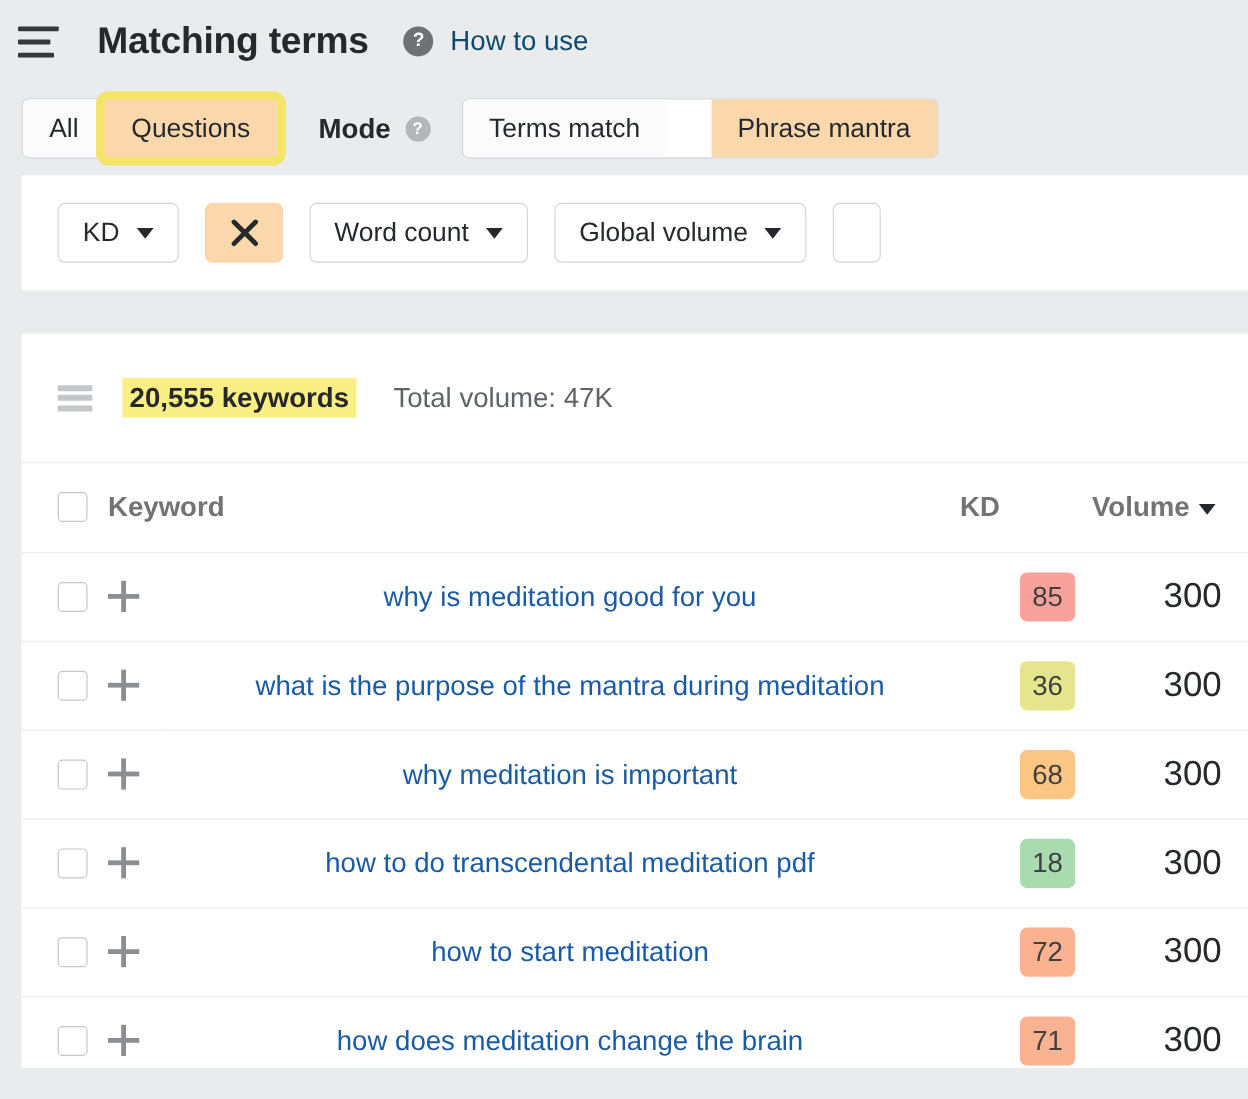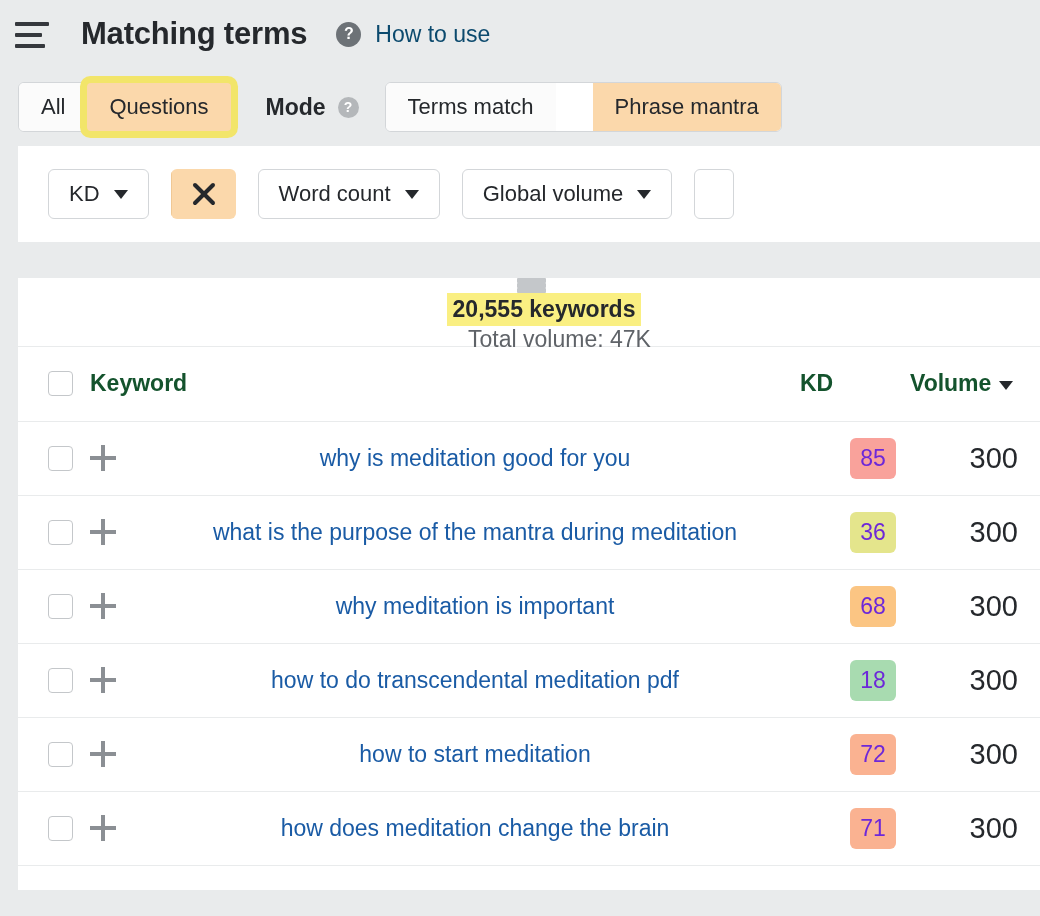--- a/index.html
+++ b/index.html
@@ -201,25 +201,24 @@
     background: #ffffff;
     margin-left: 18px;
     margin-top: 36px;
     height: 612px;
     box-sizing: border-box;
     overflow: hidden;
   }
   .summary-row {
     display: flex;
     align-items: center;
-    height: 69px;
+    height: 108px;
     padding-left: 30px;
     box-sizing: border-box;
     border-bottom: 1px solid #e9ebec;
-    flex-direction: column;
   }
   .list-icon {
     width: 29px;
     height: 22px;
     display: flex;
     flex-direction: column;
     justify-content: space-between;
     margin-right: 25px;
     cursor: pointer;
   }
@@ -259,21 +258,21 @@
   .col-plus   { width: 48px; }
   .col-kw     { width: auto; }
   .col-kd     { width: 110px; }
   .col-vol    { width: 130px; }
 
   .kw-table thead tr { height: 74px; }
   .kw-table thead th {
     border-bottom: 1px solid #e9ebec;
     font-size: 23px;
     font-weight: bold;
-    color: #14532d;
+    color: #737373;
     text-align: left;
   }
   th.th-kd  { text-align: right; padding-right: 14px; }
   th.th-vol { text-align: right; padding-right: 22px; }
   .sort-caret {
     display: inline-block;
     width: 0; height: 0;
     border-left: 7px solid transparent;
     border-right: 7px solid transparent;
     border-top: 9px solid #25282c;
@@ -317,21 +316,21 @@
   }
   td.td-kw { padding-left: 12px; text-align: center; }
 
   td.td-kd { text-align: right; padding-right: 14px; }
   .kd-badge {
     display: inline-block;
     min-width: 46px;
     padding: 7px 0;
     border-radius: 6px;
     font-size: 23px;
-    color: #6d28d9;
+    color: #404040;
     text-align: center;
   }
   td.td-vol {
     text-align: right;
     padding-right: 22px;
     font-size: 29px;
     color: #25282c;
   }
 </style>
 </head>

